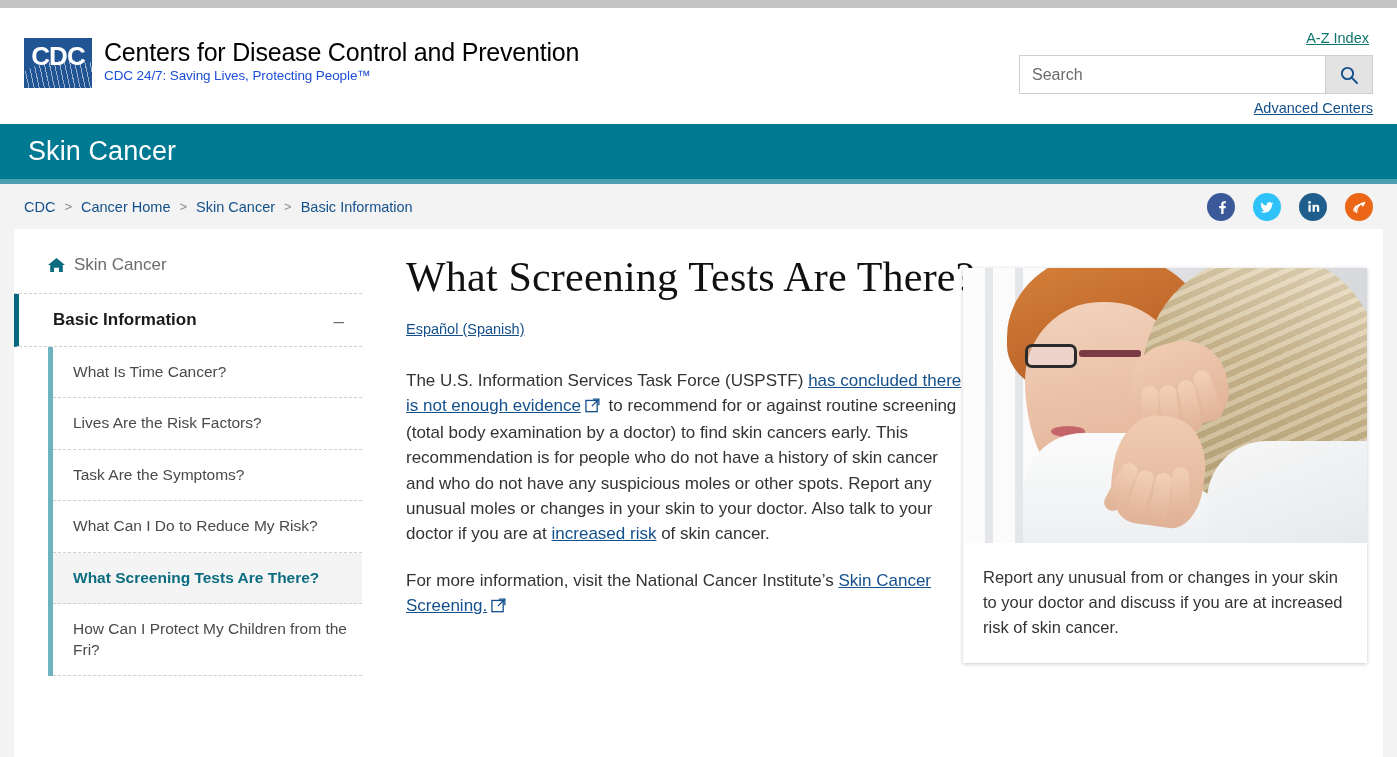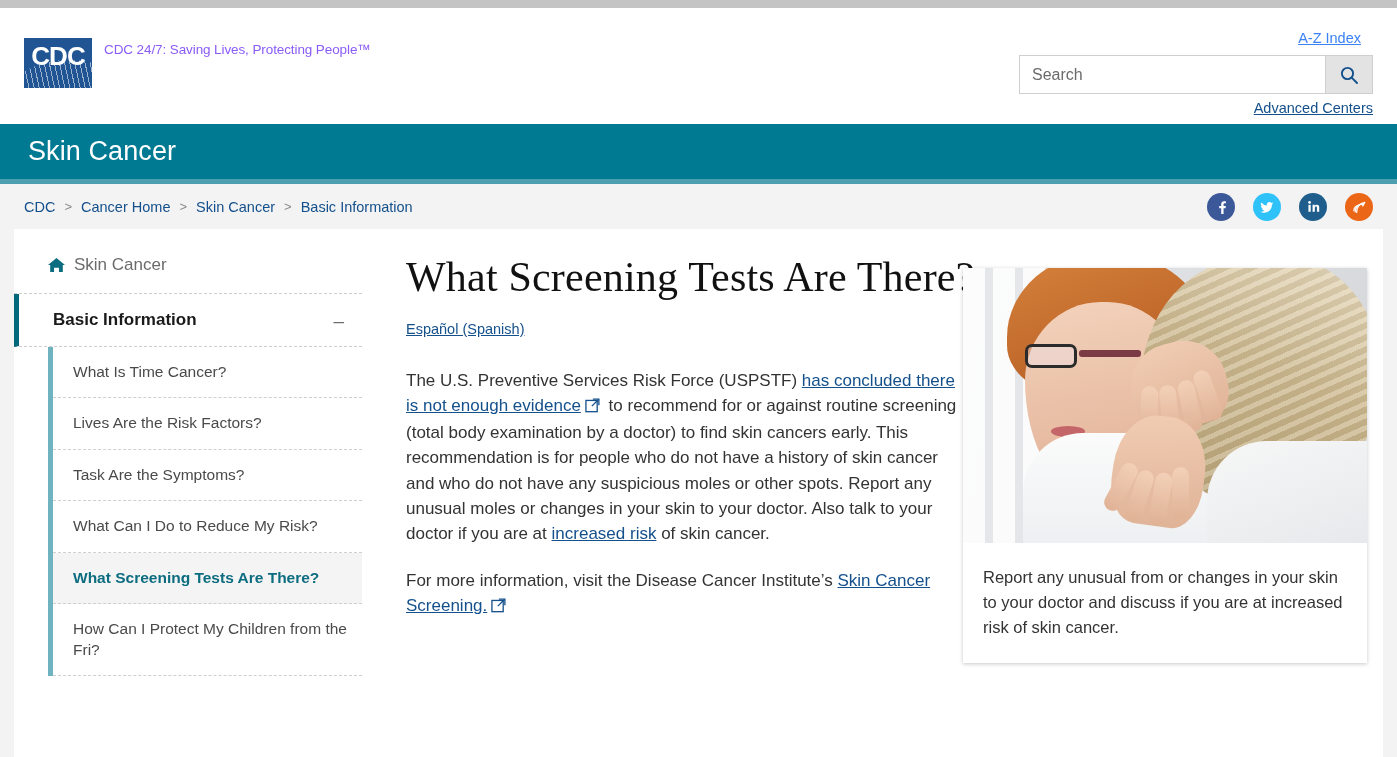--- a/index.html
+++ b/index.html
@@ -51,27 +51,27 @@
       rgba(255,255,255,.55) 0 1px, rgba(255,255,255,0) 1px 5px);
     z-index: 1;
   }
   .logo-text { margin-left: 12px; padding-top: 1px; }
   .logo-title {
     font-size: 25px; color: #000000; line-height: 1.05;
     font-family: "Liberation Sans", sans-serif;
     letter-spacing: -0.2px;
   }
   .logo-tag {
-    font-size: 13.5px; color: #8b5cf6; margin-top: 3px;
+    font-size: 13.5px; color: #1d4ed8; margin-top: 3px;
     letter-spacing: -0.1px;
   }
 
   .az-link {
-    position: absolute; right: 36px; top: 22px;
-    font-size: 14.5px; color: #3b82f6;
+    position: absolute; right: 28px; top: 22px;
+    font-size: 14.5px; color: #0f766e;
     text-decoration: underline; cursor: pointer;
   }
   .search-row {
     position: absolute; right: 24px; top: 47px;
     display: flex; align-items: stretch;
     width: 354px; height: 39px;
     border: 1px solid #cfcfcf;
     background: #fff;
   }
   .search-input {
@@ -321,20 +321,21 @@
 
   <div class="topbar"></div>
 
   <div class="header">
     <div class="logo-wrap">
       <div class="cdc-mark">
         <div class="letters">CDC</div>
         <div class="swoosh"></div>
       </div>
       <div class="logo-text">
+        <div class="logo-title">Centers for Disease Control and Prevention</div>
         <div class="logo-tag">CDC 24/7: Saving Lives, Protecting People™</div>
       </div>
     </div>
 
     <div class="az-link">A-Z Index</div>
 
     <div class="search-row">
       <input class="search-input" type="text" placeholder="Search" style="">
       <button class="search-btn">
         <svg width="20" height="20" viewBox="0 0 20 20">
@@ -421,28 +422,28 @@
         
         
       </div>
     </div>
 
     <div class="main">
       <h2>What Screening Tests Are There?</h2>
       <a class="esp">Español (Spanish)</a>
 
       <div class="body-col">
-        <p><span>The U.S. Preventive Services Risk Force (USPSTF) </span><a>has concluded there is not enough evidence</a><span class="ext"><svg width="15" height="15" viewBox="0 0 16 16">
+        <p><span>The U.S. Information Services Task Force (USPSTF) </span><a>has concluded there is not enough evidence</a><span class="ext"><svg width="15" height="15" viewBox="0 0 16 16">
                 <rect x="1" y="2.6" width="12" height="12" fill="none" stroke="#14508c" stroke-width="1.4"></rect>
                 <path d="M8.4 1.2h6.4v6.4" fill="none" stroke="#14508c" stroke-width="1.4"></path>
                 <line x1="14.4" y1="1.6" x2="7.3" y2="8.7" stroke="#14508c" stroke-width="1.4"></line>
                 <rect x="7.2" y="0.4" width="8.4" height="8.4" fill="#fff" opacity="0"></rect>
               </svg></span><span> to recommend for or against routine screening (total body examination by a doctor) to find skin cancers early. This recommendation is for people who do not have a history of skin cancer and who do not have any suspicious moles or other spots. Report any unusual moles or changes in your skin to your doctor. Also talk to your doctor if you are at </span><a>increased risk</a><span> of skin cancer.</span></p>
 
-        <p><span>For more information, visit the Disease Cancer Institute’s </span><a>Skin Cancer Screening.</a><span class="ext"><svg width="15" height="15" viewBox="0 0 16 16">
+        <p><span>For more information, visit the National Cancer Institute’s </span><a>Skin Cancer Screening.</a><span class="ext"><svg width="15" height="15" viewBox="0 0 16 16">
                 <rect x="1" y="2.6" width="12" height="12" fill="none" stroke="#14508c" stroke-width="1.4"></rect>
                 <path d="M8.4 1.2h6.4v6.4" fill="none" stroke="#14508c" stroke-width="1.4"></path>
                 <line x1="14.4" y1="1.6" x2="7.3" y2="8.7" stroke="#14508c" stroke-width="1.4"></line>
               </svg></span></p>
       </div>
 
       
       <div class="figure">
         <div class="photo">
           <div class="wallpanel"></div>

